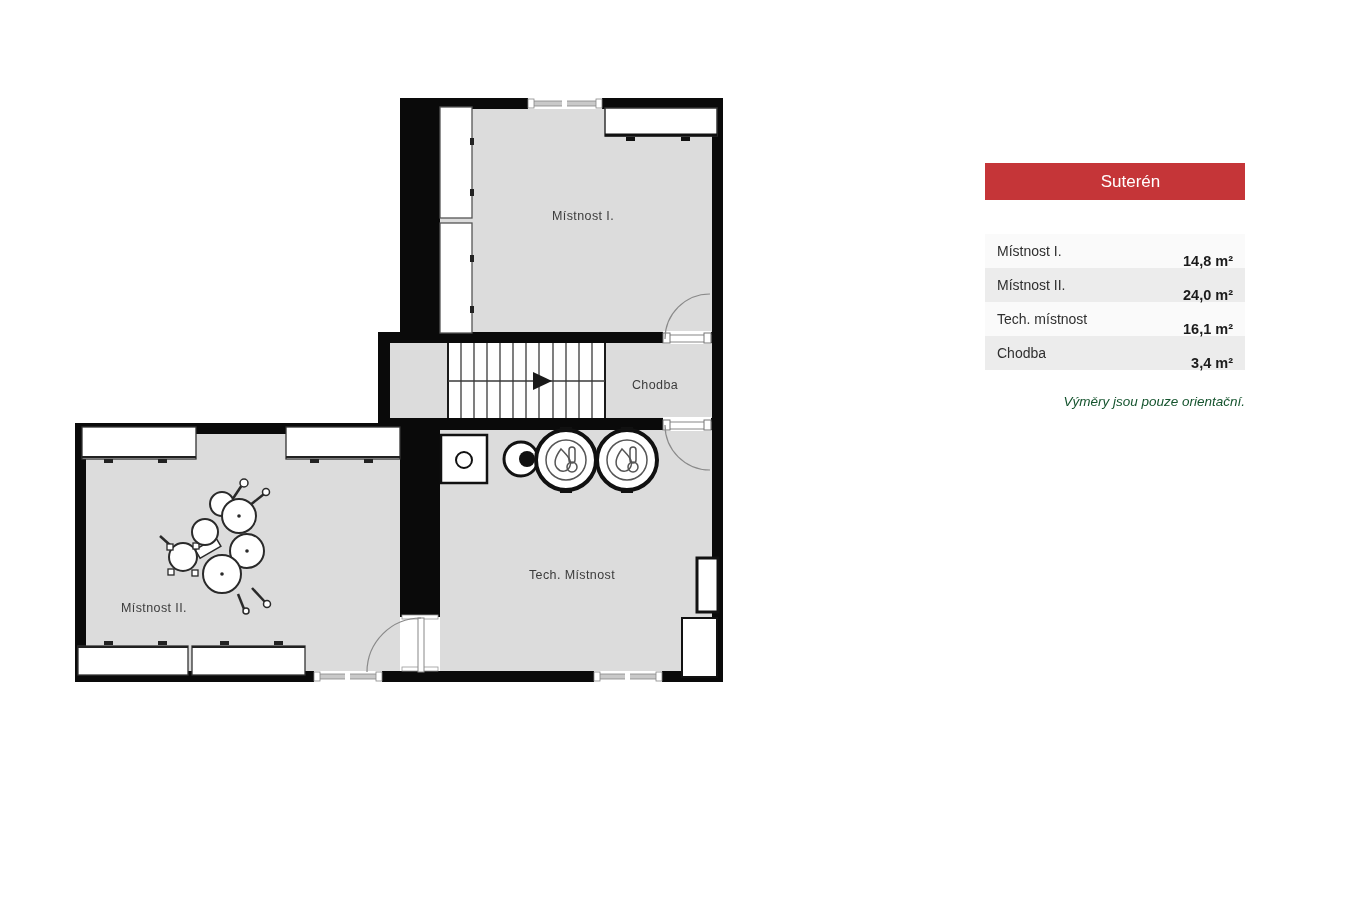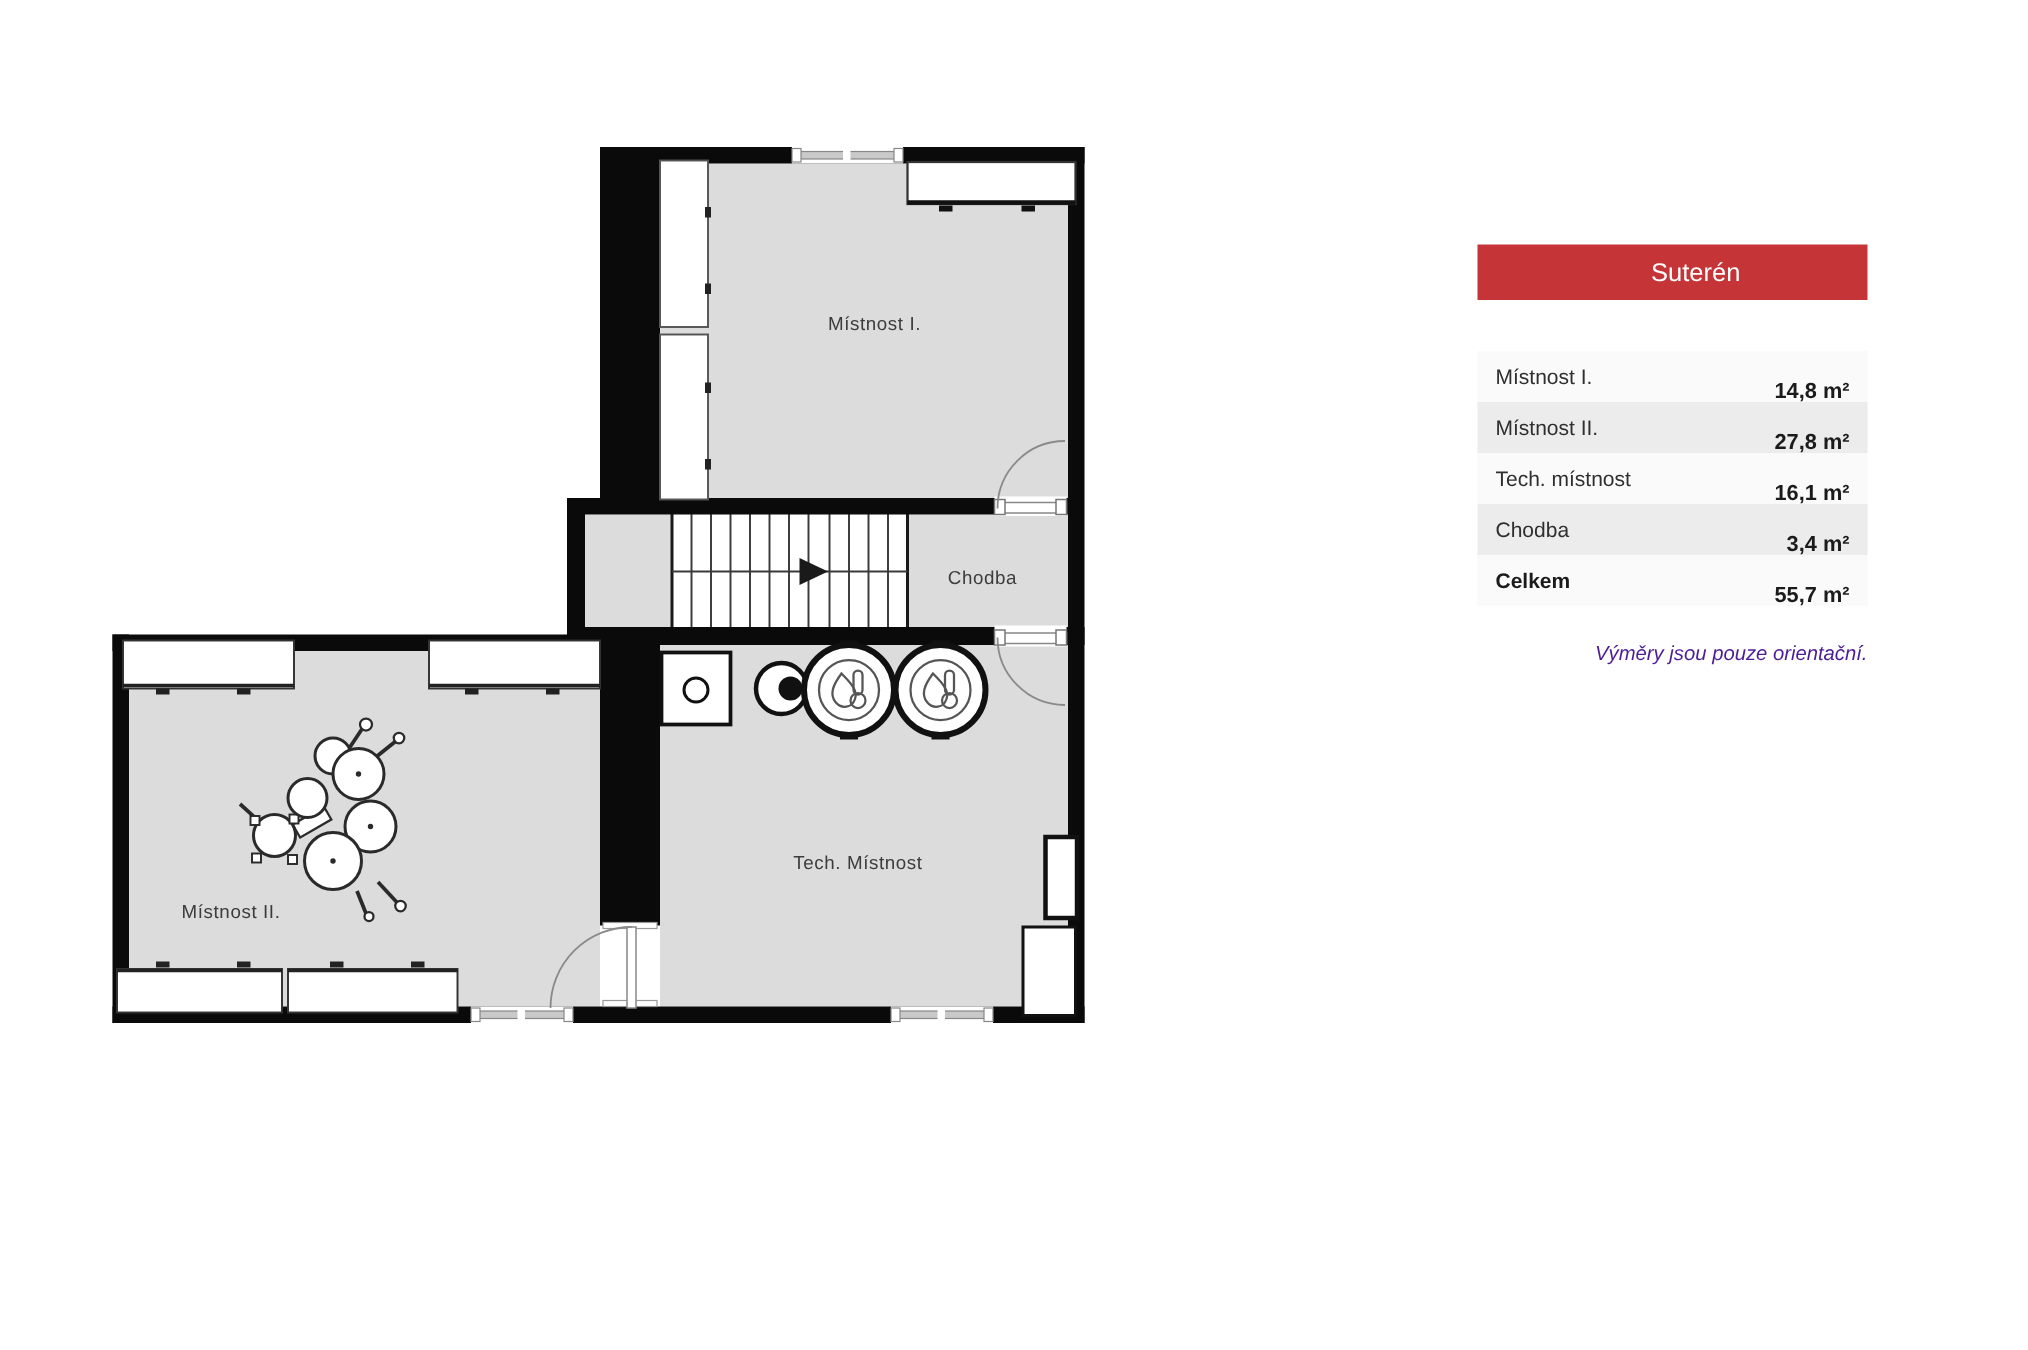--- a/index.html
+++ b/index.html
@@ -22,21 +22,21 @@
   .area-table{margin-top:34px;}
   .arow{
     height:34px;display:flex;align-items:center;justify-content:space-between;
     padding:0 12px;box-sizing:border-box;font-size:14px;color:#2f2f2f;
   }
   .arow:nth-child(odd){background:#fafafa;}
   .arow:nth-child(even){background:#ececec;}
   .arow .val{font-weight:bold;color:#1b1b1b;font-size:14.5px;margin-top:20px;}
   .arow.total .lbl{font-weight:bold;color:#1b1b1b;}
   .footnote{
-    margin-top:24px;text-align:right;font-style:italic;color:#4c1d95;font-size:13.5px;
+    margin-top:24px;text-align:right;font-style:italic;color:#14532d;font-size:13.5px;
   }
 </style>
 </head>
 <body>
 
 <svg class="plan-svg" width="1352" height="900" viewBox="0 0 1352 900">
 
   <g>
     <rect x="440" y="109" width="272" height="232" fill="#dcdcdc"></rect>
     <rect x="390" y="343" width="322" height="75" fill="#dcdcdc"></rect>
@@ -228,30 +228,26 @@
 <div class="sidebar">
   <button class="btn floor">Suterén</button>
 
   <div class="area-table">
     <div class="arow">
       <span class="lbl">Místnost I.</span>
       <span class="val">14,8 m²</span>
     </div>
     <div class="arow">
       <span class="lbl">Místnost II.</span>
-      <span class="val">27,8 m²</span>
+      <span class="val">24,0 m²</span>
     </div>
     <div class="arow">
       <span class="lbl">Tech. místnost</span>
       <span class="val">16,1 m²</span>
     </div>
     <div class="arow">
       <span class="lbl">Chodba</span>
       <span class="val">3,4 m²</span>
     </div>
-    <div class="arow total">
-      <span class="lbl">Celkem</span>
-      <span class="val">55,7 m²</span>
-    </div>
   </div>
 
   <div class="footnote">Výměry jsou pouze orientační.</div>
 </div>
 
 </body></html>

